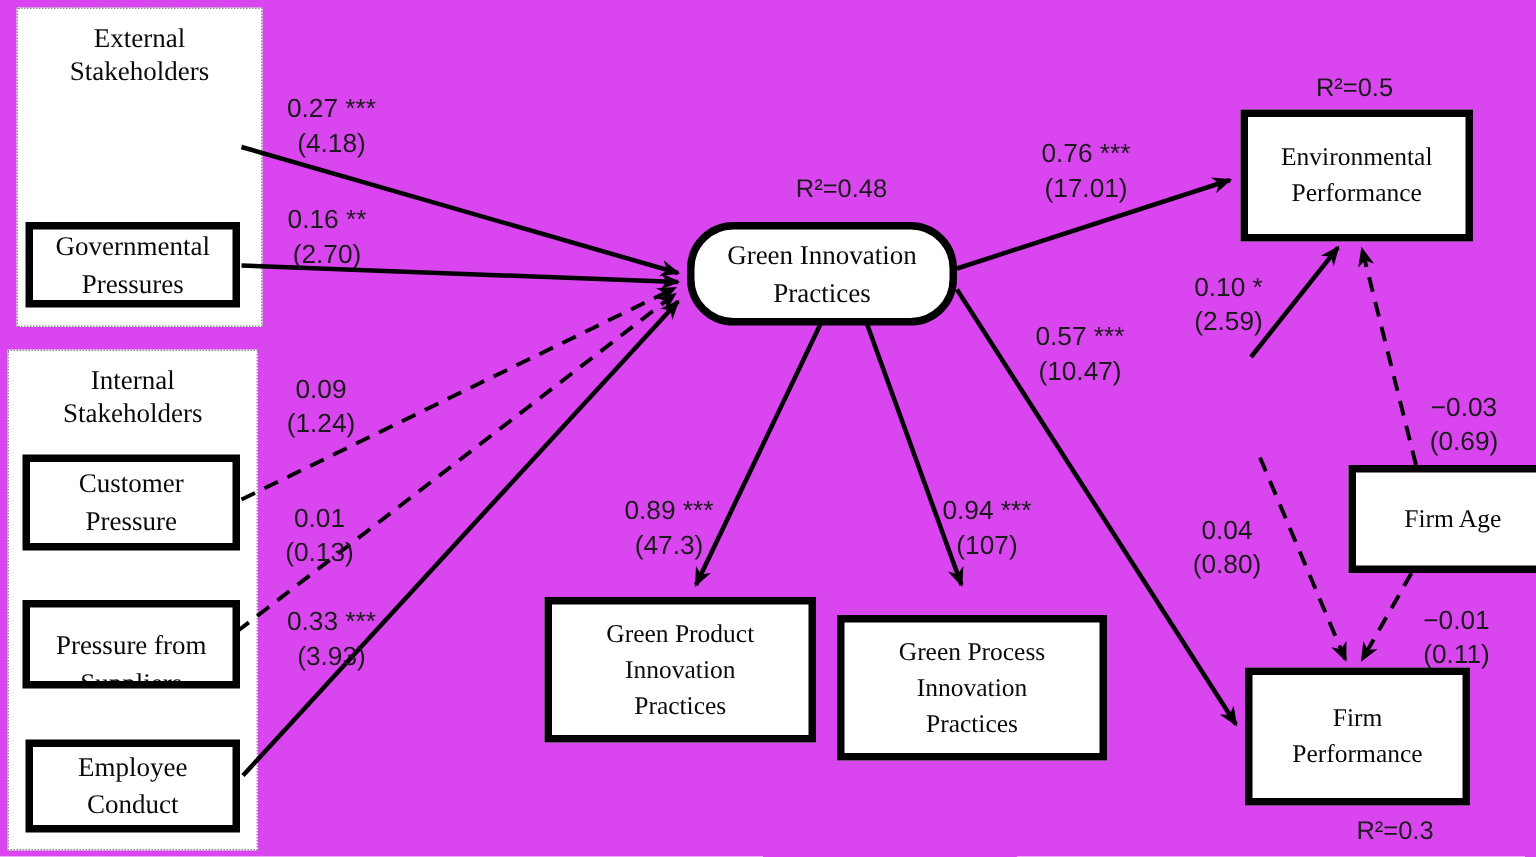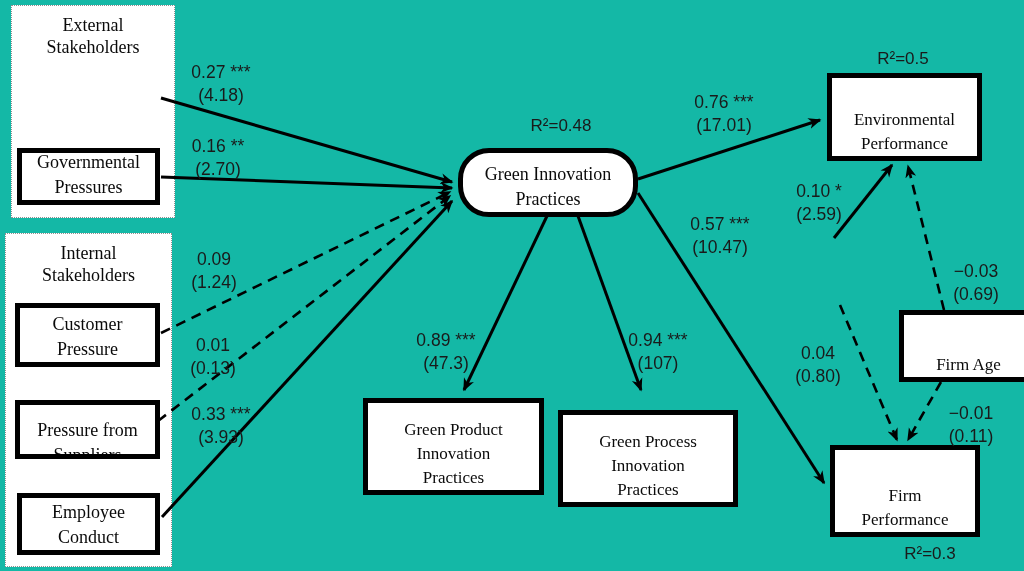--- a/index.html
+++ b/index.html
@@ -1,32 +1,32 @@
 <!DOCTYPE html>
 <html><head>
 <meta charset="utf-8">
 <style>
   html,body { margin:0; padding:0; background:#fff; }
   .canvas {
-    position:relative; width:1024px; height:571px; background:#14b8a6;
+    position:relative; width:1024px; height:571px; background:#d946ef;
     font-family:"Liberation Serif", serif; color:#0a0a0a; overflow:hidden;
   }
   .layer { position:absolute; left:0; top:0; width:1024px; height:571px; pointer-events:none; }
   svg.layer { z-index:2; }
 
   .group {
     position:absolute; border:1.5px dotted #8f8f8f; background:#fff; z-index:1;
     box-sizing:border-box; text-align:center;
   }
   .group-title { margin-top:8px; font-size:18px; line-height:22px; }
 
   .box {
     position:absolute; border:5px solid #000; background:#fff; z-index:3;
     box-sizing:border-box; display:flex; flex-direction:column;
-    align-items:center; justify-content:flex-end; text-align:center;
+    align-items:center; justify-content:center; text-align:center;
     font-size:18px; line-height:25px; overflow:hidden;
   }
   .box.small { font-size:17px; line-height:24px; }
   .box.clip { justify-content:flex-start; padding-top:13px; }
 
   .plabel {
     position:absolute; transform:translateX(-50%); z-index:4;
     font-family:"Liberation Sans", sans-serif; font-size:17.5px; line-height:23px;
     text-align:center; white-space:nowrap; color:#1a1a1a;
   }

